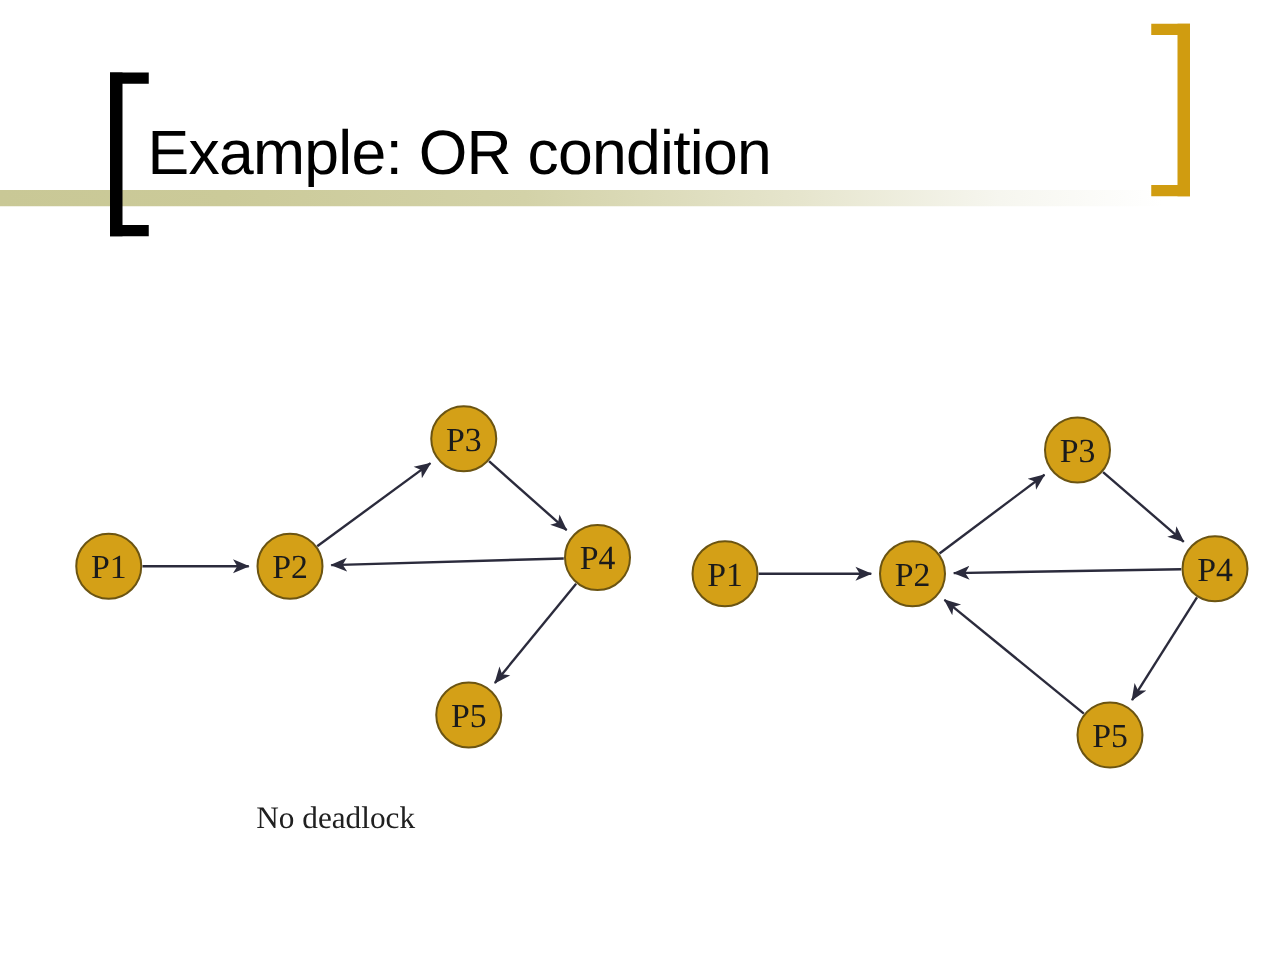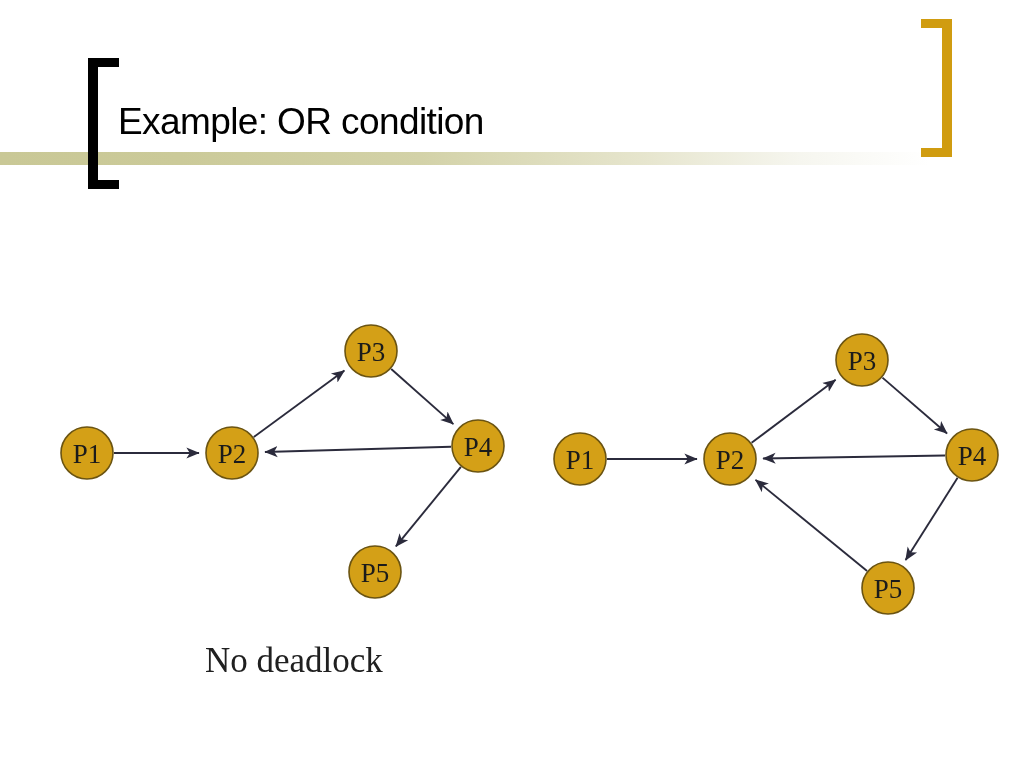--- a/index.html
+++ b/index.html
@@ -54,21 +54,21 @@
     border-right: 10px solid #d09c10;
     border-top: 9px solid #d09c10;
     border-bottom: 9px solid #d09c10;
     box-sizing: border-box;
   }
   #page-title {
     position: absolute;
     left: 118px;
     top: 93px;
     font-family: "Liberation Sans", sans-serif;
-    font-size: 37px;
+    font-size: 50px;
     font-weight: 400;
     color: #000000;
     letter-spacing: -0.6px;
     line-height: 58px;
     white-space: nowrap;
   }
 
   
   .diagram {
     position: absolute;
@@ -81,21 +81,21 @@
   .graph-svg { position: absolute; left: 0; top: 0; }
 
   .node-label {
     font-family: "Liberation Serif", serif;
     font-size: 27px;
     fill: #1b1b1b;
   }
   .caption {
     position: absolute;
     font-family: "Liberation Serif", serif;
-    font-size: 35px;
+    font-size: 25px;
     color: #202020;
     white-space: nowrap;
   }
   #caption-left  { left: 205px; top: 641px; }
   #caption-right { left: 726px; top: 636px; }
 </style>
 </head>
 <body>
 
 <div id="slide">

